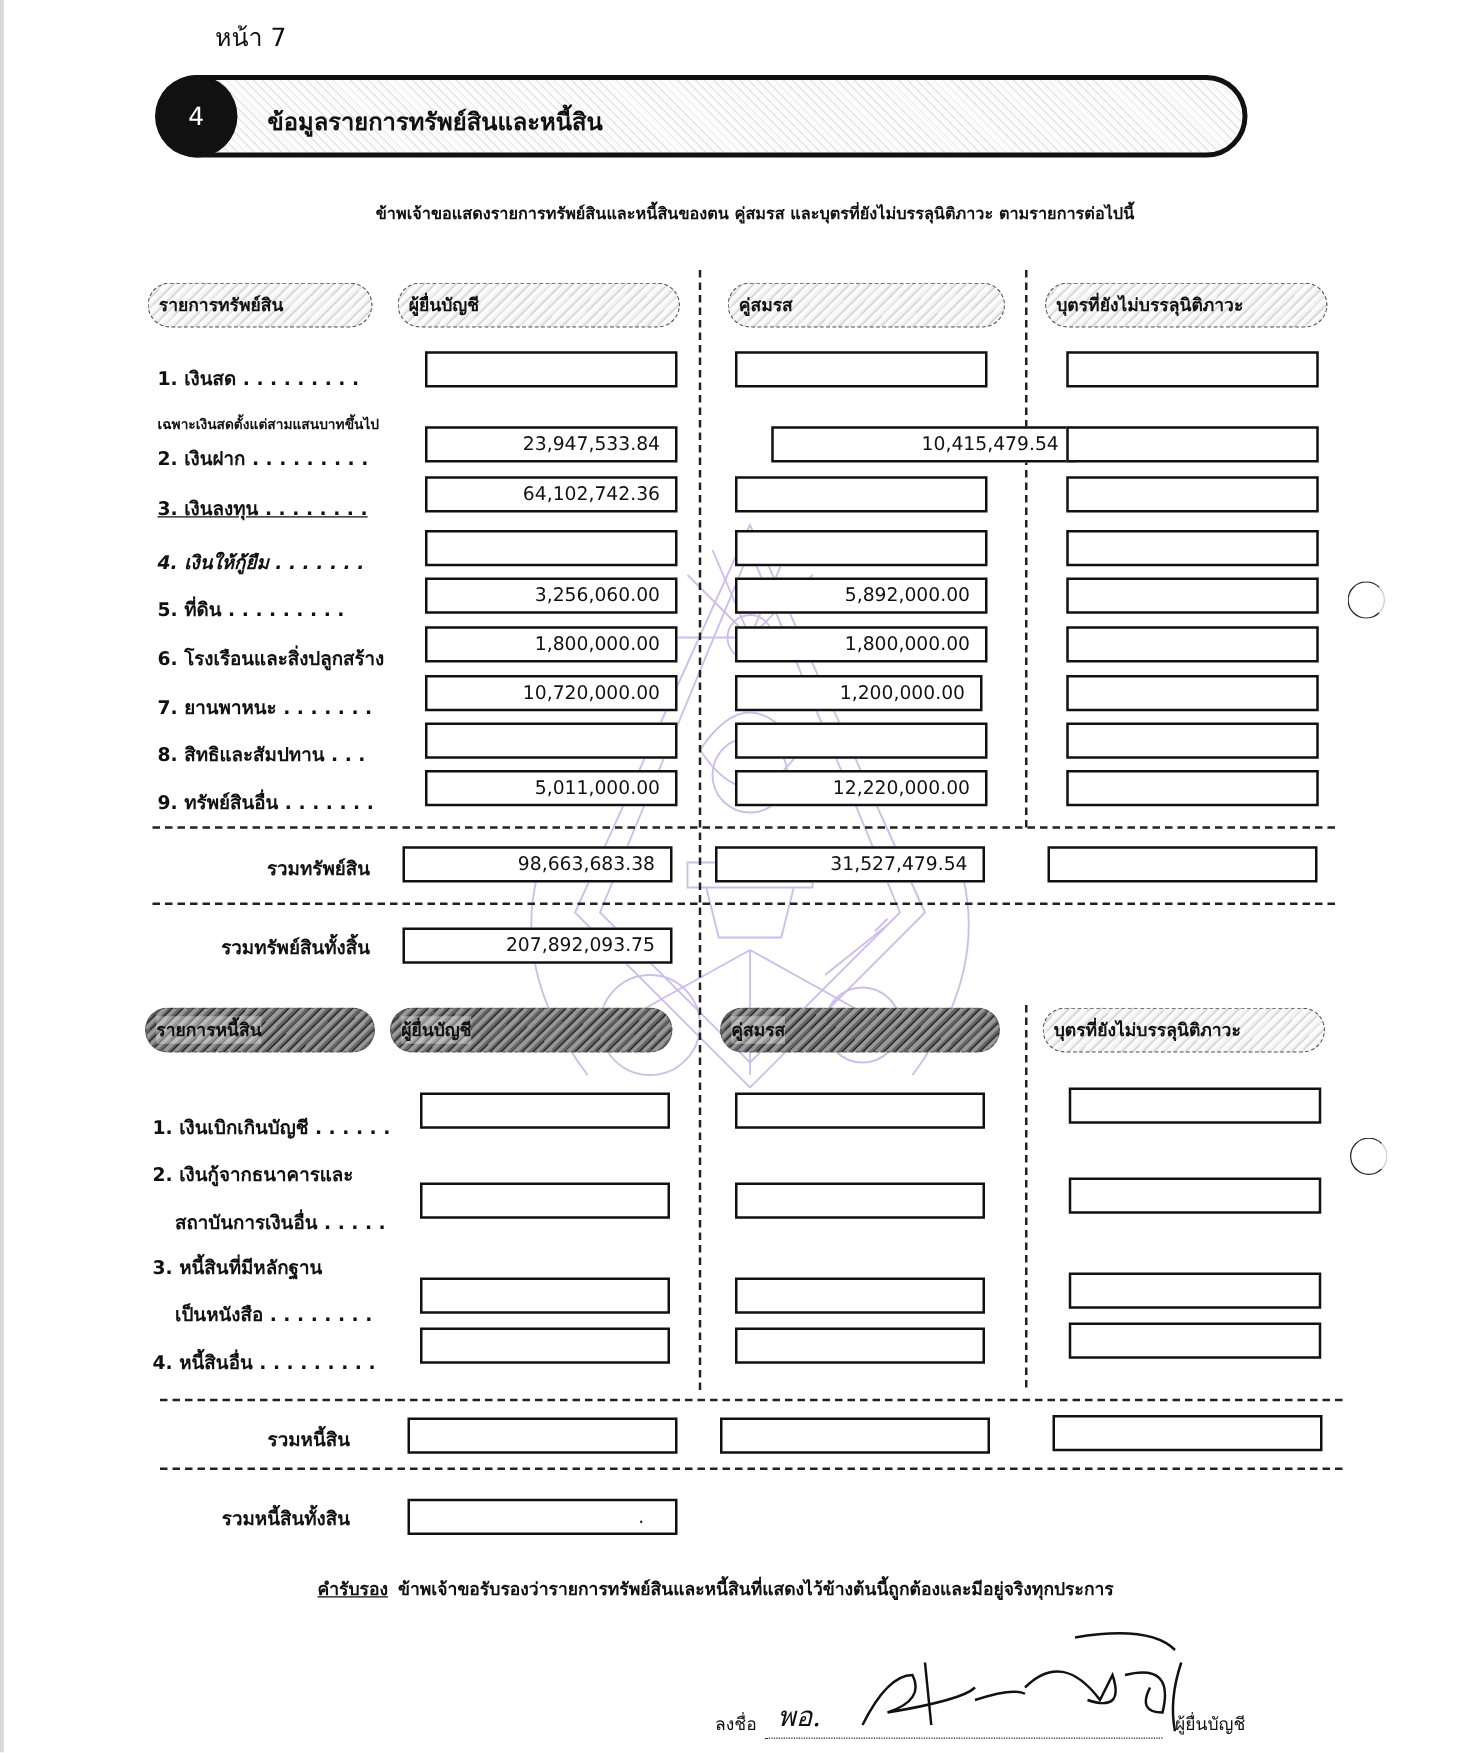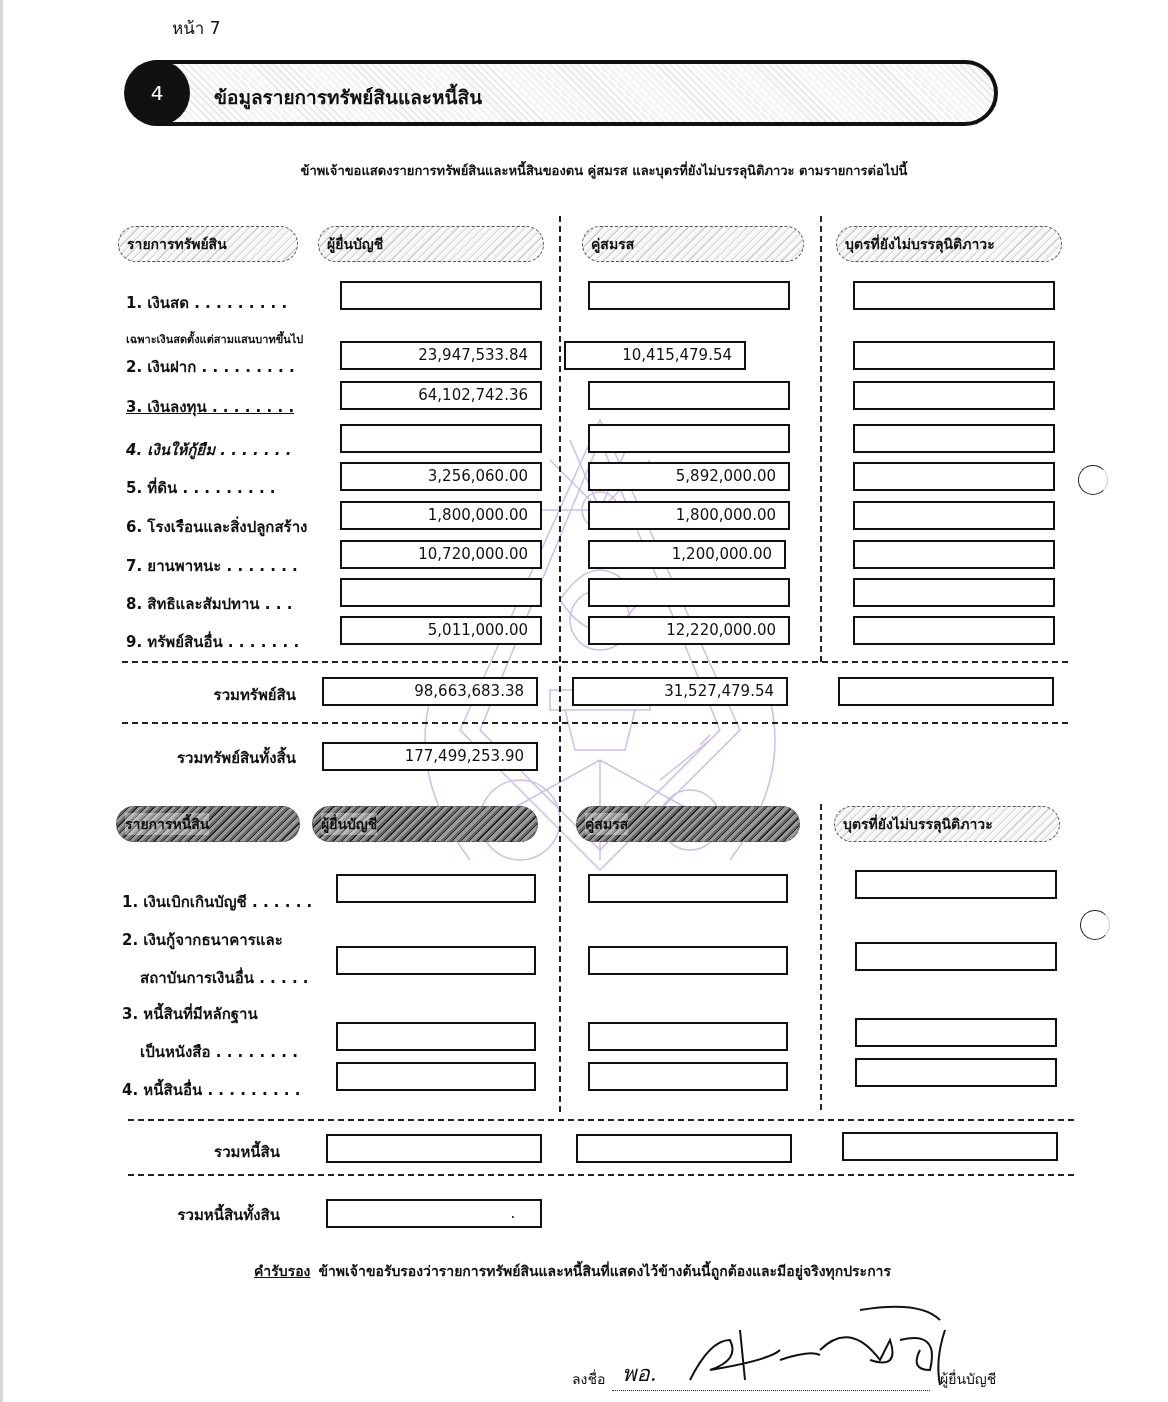--- a/index.html
+++ b/index.html
@@ -1,19 +1,19 @@
 <!DOCTYPE html>
 <html><head>
 <meta charset="utf-8">
 <style>
   * { box-sizing: border-box; margin: 0; padding: 0; }
   html, body { width: 1168px; height: 1402px; background: #ffffff; overflow: hidden; }
   body { position: relative; font-family: "DejaVu Sans", sans-serif; color: #111; }
   .abs { position: absolute; }
-  .page-num { left: 172px; top: 14px; font-size: 17px; }
+  .page-num { left: 172px; top: 14px; font-size: 20px; }
   .left-edge { left: 0; top: 0; width: 3px; height: 1402px; background: #d8d8d8; }
 
   
   .banner { left: 126px; top: 60px; width: 872px; height: 66px; border: 4px solid #111; border-radius: 34px;
             background: repeating-linear-gradient(45deg,#fafafa 0 2px,#e6e6e6 2px 3px,#fff 3px 5px); }
   .banner-num { left: 124px; top: 60px; width: 66px; height: 66px; border-radius: 50%; background: #111; color:#fff;
                 font-size: 20px; display:flex; align-items:center; justify-content:center; }
   .banner-title { left: 214px; top: 82px; font-size: 19px; font-weight: bold; }
 
   .intro { left: 0; width: 1168px; top: 160px; text-align: center; font-size: 13px; font-weight: bold; padding-left: 40px; }
@@ -94,21 +94,21 @@
 <div class="abs vdash" style="left:820px;top:216px;height:446px;"></div>
 <div class="abs vdash" style="left:820px;top:804px;height:306px;"></div>
 
 <div id="asset-rows">
     <div class="abs label" style="left:126px;top:291px;">1. เงินสด . . . . . . . . .</div>
      <div class="abs box" style="left:340px;top:281px;width:202px;"></div>
      <div class="abs box" style="left:588px;top:281px;width:202px;"></div>
      <div class="abs box" style="left:853px;top:281px;width:202px;"></div>
     <div class="abs label" style="left:126px;top:355px;">2. เงินฝาก . . . . . . . . .</div>
      <div class="abs box" style="left:340px;top:341px;width:202px;">23,947,533.84</div>
-     <div class="abs box" style="left:564px;top:341px;width:182px;">10,415,479.54</div>
+     <div class="abs box" style="left:617px;top:341px;width:244px;">10,415,479.54</div>
      <div class="abs box" style="left:853px;top:341px;width:202px;"></div>
     <div class="abs label" style="left:126px;top:395px;text-decoration:underline;">3. เงินลงทุน . . . . . . . .</div>
      <div class="abs box" style="left:340px;top:381px;width:202px;">64,102,742.36</div>
      <div class="abs box" style="left:588px;top:381px;width:202px;"></div>
      <div class="abs box" style="left:853px;top:381px;width:202px;"></div>
     <div class="abs label" style="left:126px;top:438px;font-style:italic;">4. เงินให้กู้ยืม . . . . . . .</div>
      <div class="abs box" style="left:340px;top:424px;width:202px;"></div>
      <div class="abs box" style="left:588px;top:424px;width:202px;"></div>
      <div class="abs box" style="left:853px;top:424px;width:202px;"></div>
     <div class="abs label" style="left:126px;top:476px;">5. ที่ดิน . . . . . . . . .</div>
@@ -135,21 +135,21 @@
 <div class="abs label small" style="left:126px;top:330px;">เฉพาะเงินสดตั้งแต่สามแสนบาทขึ้นไป</div>
 
 <div class="abs hdash" style="left:122px;top:661px;width:946px;"></div>
 <div class="abs label right" style="left:140px;top:683px;width:156px;">รวมทรัพย์สิน</div>
 <div class="abs box" style="left:322px;top:677px;width:216px;">98,663,683.38</div>
 <div class="abs box" style="left:572px;top:677px;width:216px;">31,527,479.54</div>
 <div class="abs box" style="left:838px;top:677px;width:216px;"></div>
 
 <div class="abs hdash" style="left:122px;top:722px;width:946px;"></div>
 <div class="abs label right" style="left:130px;top:746px;width:166px;">รวมทรัพย์สินทั้งสิ้น</div>
-<div class="abs box" style="left:322px;top:742px;width:216px;">177,499,253.90</div>
+<div class="abs box" style="left:322px;top:742px;width:216px;">207,892,093.75</div>
 
 <div class="abs pill dark" style="left:116px;top:806px;width:184px;">
     <span>รายการหนี้สิน</span>
   </div>
 <div class="abs pill dark" style="left:312px;top:806px;width:226px;">
     <span>ผู้ยื่นบัญชี</span>
   </div>
 <div class="abs pill dark" style="left:576px;top:806px;width:224px;">
     <span>คู่สมรส</span>
   </div>

